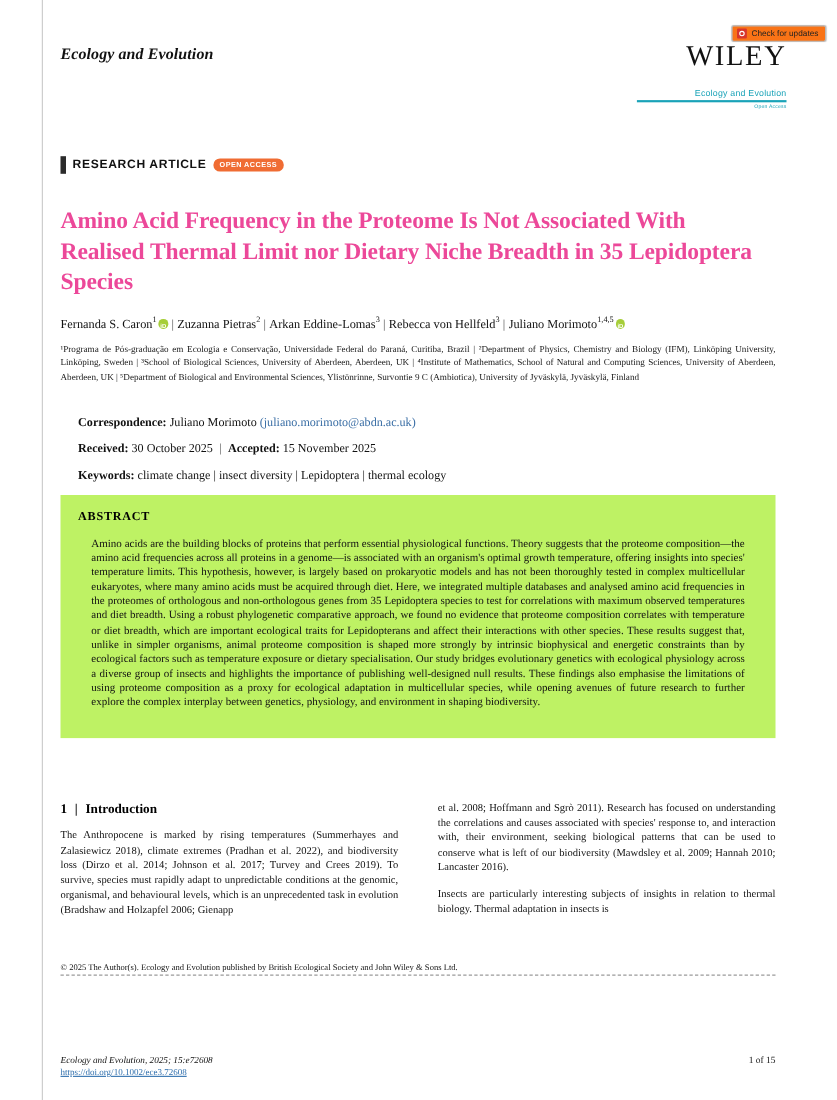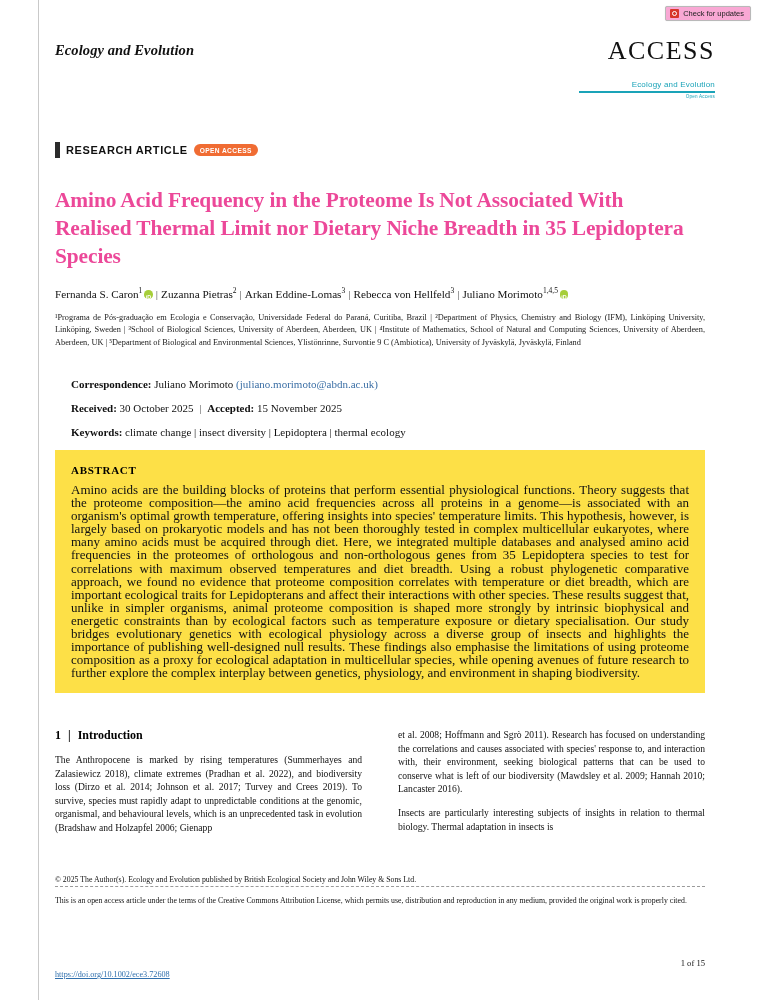--- a/index.html
+++ b/index.html
@@ -15,25 +15,25 @@
     margin: 0 auto;
     overflow: hidden;
     font-family: "Liberation Serif", serif;
     color: #000000;
     box-sizing: border-box;
   }
 
   
   .updates-badge {
     position: absolute;
-    top: 6px;
+    top: 23px;
     right: 10px;
     border: 1px solid #b9b9b9;
     border-radius: 2px;
-    background: #f9a8d4;
+    background: #f97316;
     padding: 2px 6px 2px 4px;
     display: flex;
     align-items: center;
     gap: 4px;
     font-family: "Liberation Sans", sans-serif;
     font-size: 7.5px;
     color: #222;
     box-shadow: 0 0 1px rgba(0,0,0,0.18);
   }
   .updates-badge .cu-icon {
@@ -221,34 +221,34 @@
   .meta-block .row { margin-bottom: 11px; }
   .meta-block b { font-weight: bold; }
   .link { color: #3a6ea5; text-decoration: none; }
 
   
   .abstract {
     position: absolute;
     left: 55px;
     top: 450px;
     width: 650px;
-    background: #fde047;
+    background: #bef264;
     padding: 14px 16px 14px 16px;
     box-sizing: border-box;
   }
   .abstract h3 {
     margin: 0 0 7px 0;
     font-family: "Liberation Serif", serif;
     font-weight: bold;
     font-size: 11px;
     letter-spacing: 0.7px;
   }
   .abstract p {
-    margin: 0;
-    font-size: 13px;
+    margin: 12px;
+    font-size: 10px;
     line-height: 13.1px;
     text-align: justify;
     color: #111;
   }
 
   
   .body-cols {
     position: absolute;
     left: 55px;
     top: 728px;
@@ -332,21 +332,21 @@
 
   <div class="updates-badge">
     <span class="cu-icon"></span>
     <span>Check for updates</span>
   </div>
 
   <div class="left-rule"></div>
 
   <div class="masthead">
     <div class="journal-name">Ecology and Evolution</div>
-    <div class="wiley-logo">ACCESS</div>
+    <div class="wiley-logo">WILEY</div>
     <div class="journal-badge">
       <div class="jb-title">Ecology and Evolution</div>
       <div class="jb-rule"></div>
       <div class="jb-oa">Open Access</div>
     </div>
   </div>
 
   <div class="article-type-row">
     <span class="at-bar"></span>
     <span class="at-label">RESEARCH ARTICLE</span>
@@ -394,18 +394,20 @@
       </div>
       <p>The Anthropocene is marked by rising temperatures (Summerhayes and Zalasiewicz 2018), climate extremes (Pradhan et al. 2022), and biodiversity loss (Dirzo et al. 2014; Johnson et al. 2017; Turvey and Crees 2019). To survive, species must rapidly adapt to unpredictable conditions at the genomic, organismal, and behavioural levels, which is an unprecedented task in evolution (Bradshaw and Holzapfel 2006; Gienapp</p>
     </div>
     <div class="col">
       <p>et al. 2008; Hoffmann and Sgrò 2011). Research has focused on understanding the correlations and causes associated with species' response to, and interaction with, their environment, seeking biological patterns that can be used to conserve what is left of our biodiversity (Mawdsley et al. 2009; Hannah 2010; Lancaster 2016).</p>
       <p>Insects are particularly interesting subjects of insights in relation to thermal biology. Thermal adaptation in insects is</p>
     </div>
   </div>
 
   <div class="foot-rule"></div>
-  <div class="license">This is an open access article under the terms of the Creative Commons Attribution License, which permits use, distribution and reproduction in any medium, provided the original work is properly cited.</div>
   <div class="copyright">© 2025 The Author(s). Ecology and Evolution published by British Ecological Society and John Wiley &amp; Sons Ltd.</div>
+  <div class="footer-line">
+    <span class="fl-left">Ecology and Evolution, 2025; 15:e72608</span>
+  </div>
   <div class="footer-doi">https://doi.org/10.1002/ece3.72608</div>
   <div class="footer-page">1 of 15</div>
 
 </div>
 
 </body></html>

